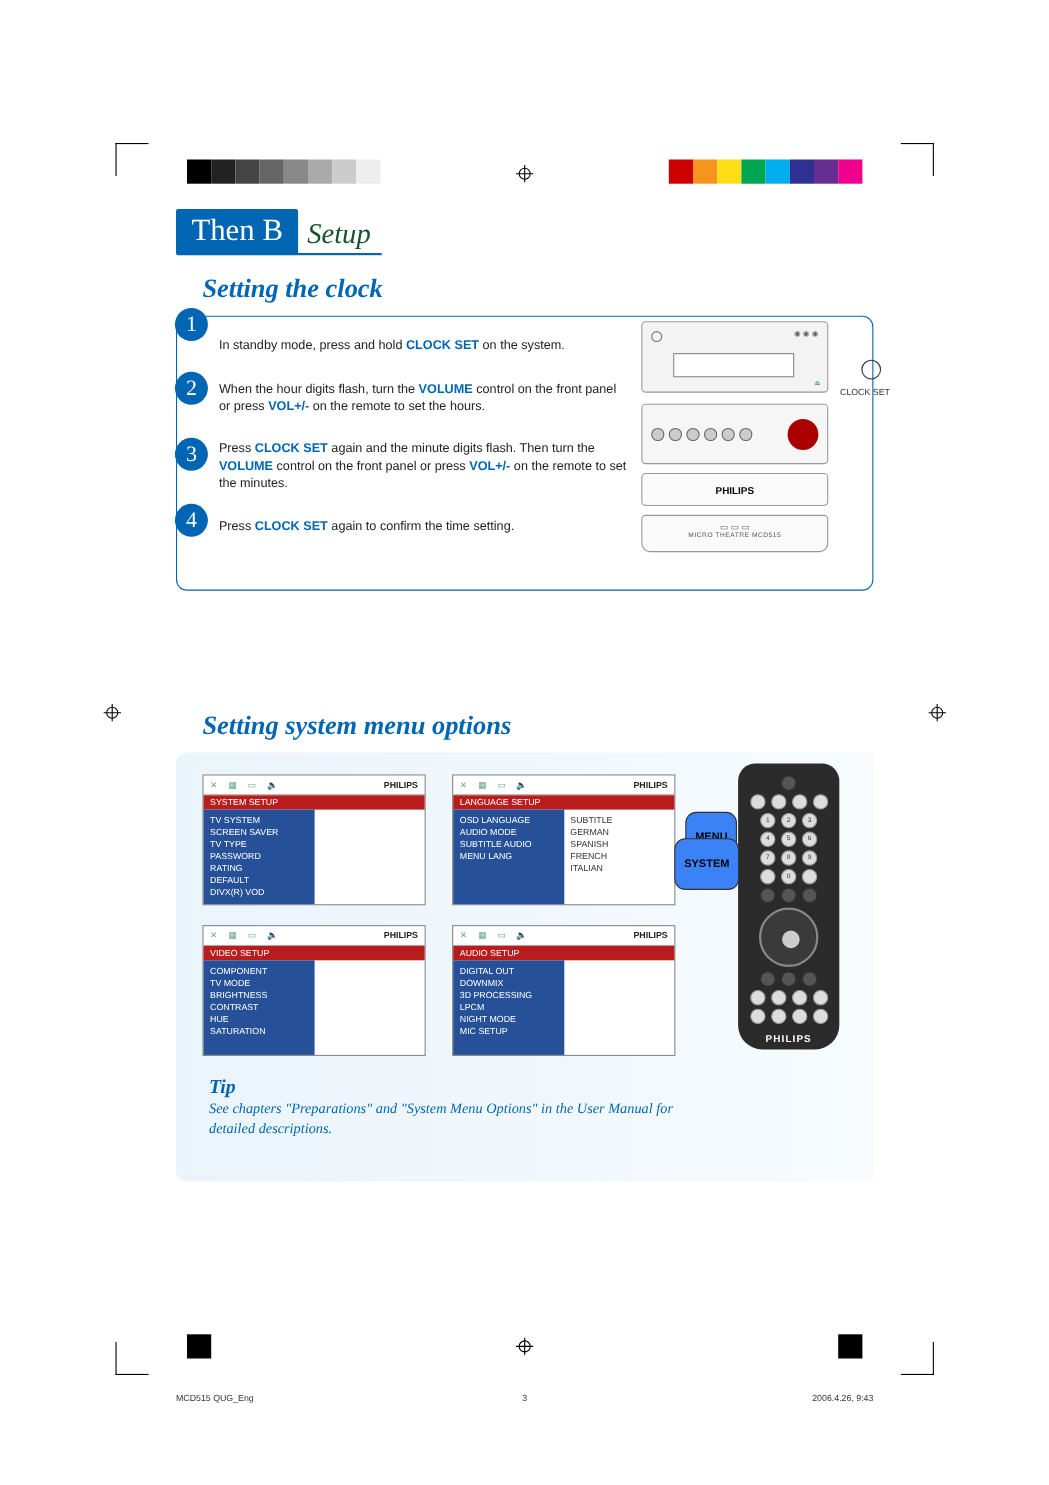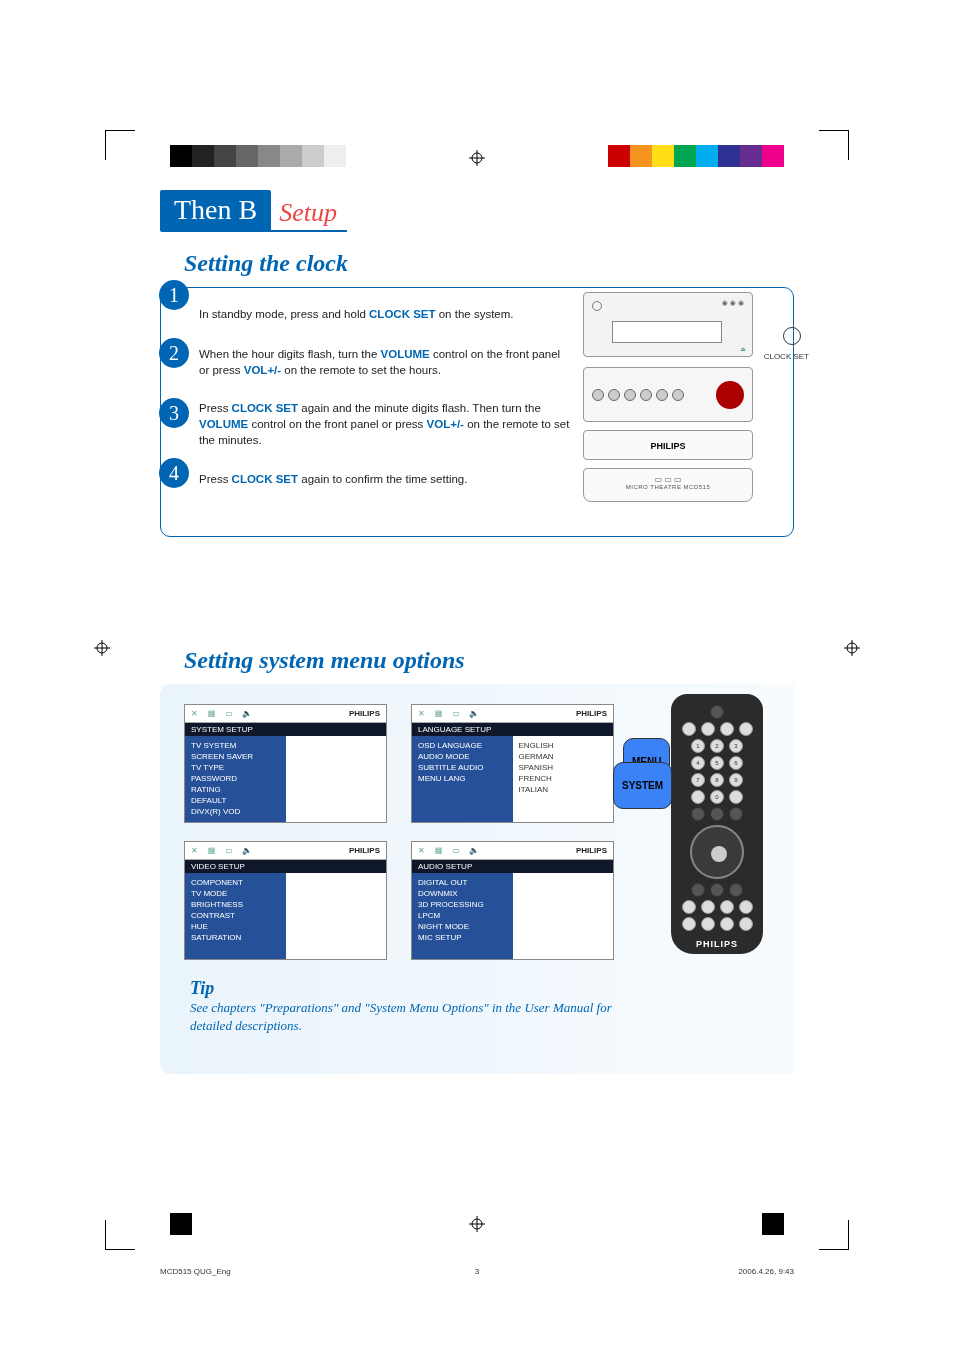--- a/index.html
+++ b/index.html
@@ -51,21 +51,21 @@
     position: absolute;
     top: 190px; left: 160px; right: 160px; bottom: 160px;
   }
 
   .step-header { display:flex; align-items:flex-end; margin-bottom:18px; }
   .step-box {
     background:#0066b3; color:#fff; font-size:28px; padding:4px 14px 6px 14px;
     border-radius:2px; font-family:Georgia, serif;
   }
   .step-sub {
-    color:#ef4444; font-style:italic; font-family:Georgia, serif;
+    color:#14532d; font-style:italic; font-family:Georgia, serif;
     font-size:26px; border-bottom:2px solid #0066b3; padding:0 10px 2px 10px;
     margin-left:-2px;
   }
 
   .section-title {
     color:#0066b3; font-style:italic; font-weight:bold;
     font-family:Georgia, 'Times New Roman', serif; font-size:24px;
     margin: 6px 0 10px 24px;
   }
 
@@ -129,21 +129,21 @@
   .osd-row { display:flex; gap:24px; margin-bottom:18px; }
   .osd {
     width:226px; border:1px solid #888; background:#fff; font-size:8px;
   }
   .osd-top {
     display:flex; align-items:center; justify-content:space-between;
     padding:4px 6px; border-bottom:1px solid #aaa;
   }
   .osd-top .icons { display:flex; gap:10px; align-items:center; color:#6a8; }
   .osd-top .brand { font-weight:bold; font-size:8px; color:#222; }
-  .osd-bar { background:#0f172a; color:#fff; padding:2px 6px; font-size:8px; }
+  .osd-bar { background:#b91c1c; color:#fff; padding:2px 6px; font-size:8px; }
   .osd-body { display:flex; min-height:86px; }
   .osd-left { background:#265198; color:#fff; width:50%; padding:4px 6px; }
   .osd-left div, .osd-right div { padding:1px 0; }
   .osd-right { width:50%; padding:4px 6px; color:#333; }
 
   .remote-wrap {
     position:absolute; right:-8px; top:10px; width:170px; text-align:center;
   }
   .remote {
     width:92px; height:260px; margin:0 auto; background:#2b2b2b;
@@ -337,21 +337,21 @@
           </div>
           <div class="osd-bar">LANGUAGE SETUP</div>
           <div class="osd-body">
             <div class="osd-left">
               <div>OSD LANGUAGE</div>
               <div>AUDIO MODE</div>
               <div>SUBTITLE AUDIO</div>
               <div>MENU LANG</div>
             </div>
             <div class="osd-right">
-              <div>ENGLISH</div>
+              <div>SUBTITLE</div>
               <div>GERMAN</div>
               <div>SPANISH</div>
               <div>FRENCH</div>
               <div>ITALIAN</div>
             </div>
           </div>
         </div>
       </div>
 
       <div class="osd-row">

